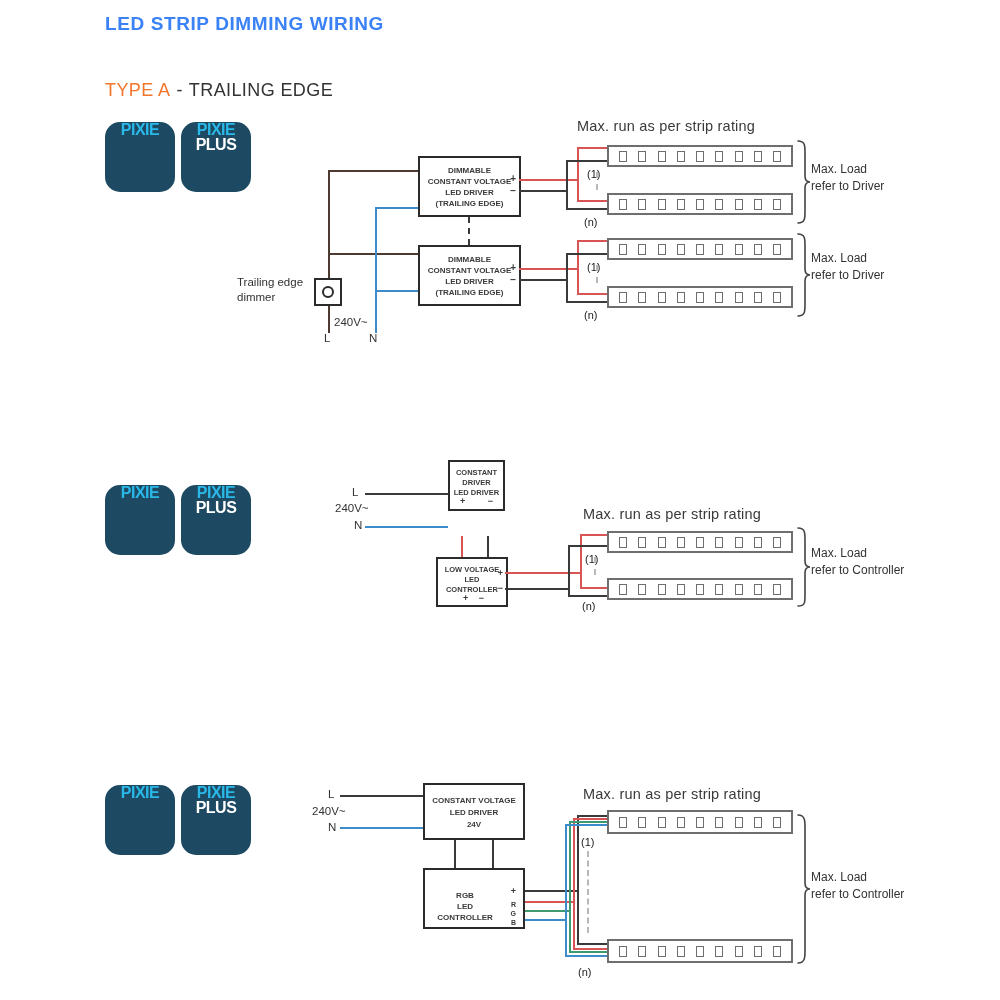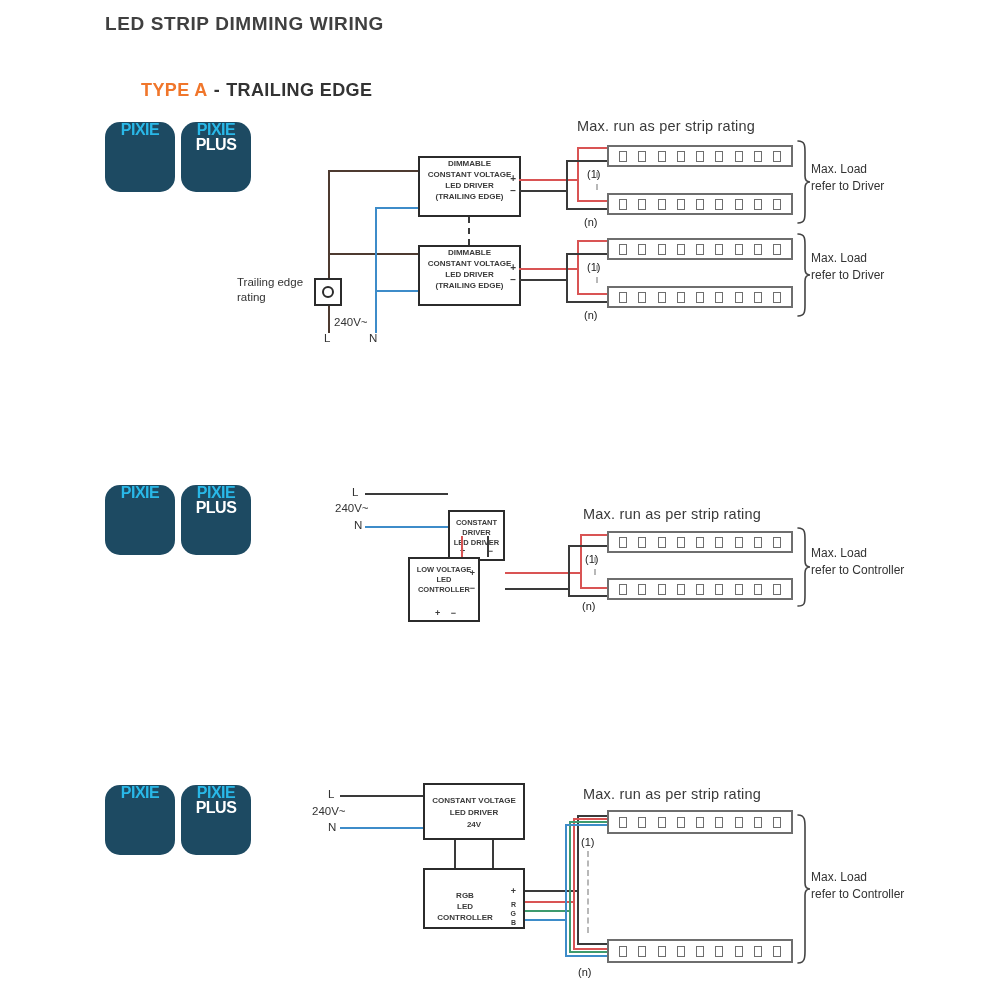--- a/index.html
+++ b/index.html
@@ -1,36 +1,36 @@
 <!DOCTYPE html>
 <html><head>
 <meta charset="utf-8">
 <title>LED STRIP DIMMING WIRING</title>
 <style>
   html,body{margin:0;padding:0;background:#fff;}
   #canvas{position:relative;width:1000px;height:1000px;background:#fff;overflow:hidden;
           font-family:"Liberation Sans",sans-serif;color:#3a3a3a;}
-  .title{position:absolute;font-size:19px;font-weight:bold;letter-spacing:.6px;color:#404040;}
-  .sec-h{position:absolute;font-size:18px;font-weight:bold;letter-spacing:.4px;color:#333;margin-left:36px;}
+  .title{position:absolute;font-size:19px;font-weight:bold;letter-spacing:.6px;color:#3b82f6;}
+  .sec-h{position:absolute;font-size:18px;font-weight:normal;letter-spacing:.4px;color:#333;}
   .sec-h .orange{color:#f0762b;}
   .sec-h .dash{margin:0 6px;}
   .logo{position:absolute;width:70px;height:70px;background:#1d4a62;border-radius:15px;
         display:flex;flex-direction:column;align-items:center;justify-content:flex-start;line-height:15px;}
   .logo .pixie{color:#29b8e8;font-weight:bold;font-size:16px;letter-spacing:-0.5px;}
   .logo .plus{color:#ffffff;font-weight:bold;font-size:16px;letter-spacing:-0.5px;}
   .w{position:absolute;}
   .wk{background:#3a3a3a;}  
   .wl{background:#4d3a30;}  
   .wr{background:#d95454;}  
   .wb{background:#3d8cc9;}  
   .wg{background:#3e9a6e;}  
   .dashv{position:absolute;width:0;border-left:2px dashed #3a3a3a;}
   .dashlight{position:absolute;width:0;border-left:2px dashed #b8b8b8;}
   .box{position:absolute;border:2px solid #2b2b2b;background:#fff;box-sizing:border-box;text-align:center;}
-  .boxA{font-size:8px;font-weight:bold;line-height:11px;padding-top:0;}
+  .boxA{font-size:8px;font-weight:bold;line-height:11px;padding-top:7px;}
   .boxS{font-size:7.5px;font-weight:bold;line-height:10px;padding-top:6px;}
   .term{position:absolute;font-weight:bold;font-size:10px;line-height:10px;}
   .termS{position:absolute;font-weight:bold;font-size:9px;line-height:9px;}
   .chan{position:absolute;font-weight:bold;font-size:7px;line-height:8px;}
   .strip{position:absolute;border:2px solid #6e6e6e;background:#fff;box-sizing:border-box;
          display:flex;align-items:center;justify-content:space-between;padding:0 10px;}
   .sq{width:8px;height:11px;border:1.5px solid #6e6e6e;box-sizing:border-box;background:#fff;}
   .lbl{position:absolute;font-size:11.5px;color:#333;}
   .lblsm{position:absolute;font-size:11px;color:#222;}
   .run-note{position:absolute;font-size:14.5px;color:#3a3a3a;letter-spacing:.2px;}
@@ -66,21 +66,21 @@
   <div class="w wl" style="left:328px;top:253px;width:90px;height:2px;"></div>
   <div class="w wb" style="left:375px;top:207px;width:2px;height:126px;"></div>
   <div class="w wb" style="left:375px;top:207px;width:43px;height:2px;"></div>
   <div class="w wb" style="left:375px;top:290px;width:43px;height:2px;"></div>
 
   <div class="dimmer" style="left:314px;top:278px;width:28px;height:28px;">
     <span class="knob"></span>
   </div>
   <div class="lbl" style="left:237px;top:275px;line-height:15px;">
     <div>Trailing edge</div>
-    <div>rating</div>
+    <div>dimmer</div>
   </div>
   <div class="lbl" style="left:334px;top:316px;">240V~</div>
   <div class="lbl" style="left:324px;top:332px;">L</div>
   <div class="lbl" style="left:369px;top:332px;">N</div>
 
   <div class="box boxA" style="left:418px;top:156px;width:103px;height:61px;">
     <div>DIMMABLE</div>
     <div>CONSTANT  VOLTAGE</div>
     <div>LED DRIVER</div>
     <div>(TRAILING EDGE)</div>
@@ -188,32 +188,32 @@
     <span class="pixie">PIXIE</span>
     <span class="plus">PLUS</span>
   </div>
 
   <div class="lbl" style="left:352px;top:486px;">L</div>
   <div class="lbl" style="left:335px;top:502px;">240V~</div>
   <div class="lbl" style="left:354px;top:519px;">N</div>
   <div class="w wk" style="left:365px;top:493px;width:83px;height:2px;"></div>
   <div class="w wb" style="left:365px;top:526px;width:83px;height:2px;"></div>
 
-  <div class="box boxS" style="left:448px;top:510px;width:57px;height:51px;">
+  <div class="box boxS" style="left:448px;top:460px;width:57px;height:51px;">
     <div>CONSTANT</div>
     <div>DRIVER</div>
     <div>LED DRIVER</div>
     <span class="termS" style="left:10px;bottom:3px;">+</span>
     <span class="termS" style="right:10px;bottom:3px;">−</span>
   </div>
 
   <div class="w wr" style="left:461px;top:536px;width:2px;height:21px;"></div>
   <div class="w wk" style="left:487px;top:536px;width:2px;height:21px;"></div>
 
-  <div class="box boxS" style="left:408px;top:557px;width:72px;height:65px;text-align:center;">
+  <div class="box boxS" style="left:436px;top:557px;width:72px;height:50px;text-align:center;">
     <div>LOW VOLTAGE</div>
     <div>LED</div>
     <div>CONTROLLER</div>
     <span class="termS" style="right:3px;top:10px;">+</span>
     <span class="termS" style="right:3px;top:25px;">−</span>
     <span class="termS" style="left:25px;bottom:2px;">+</span>
     <span class="termS" style="right:22px;bottom:2px;">−</span>
   </div>
 
   <div class="run-note" style="left:583px;top:506px;">Max. run as per strip rating</div>

